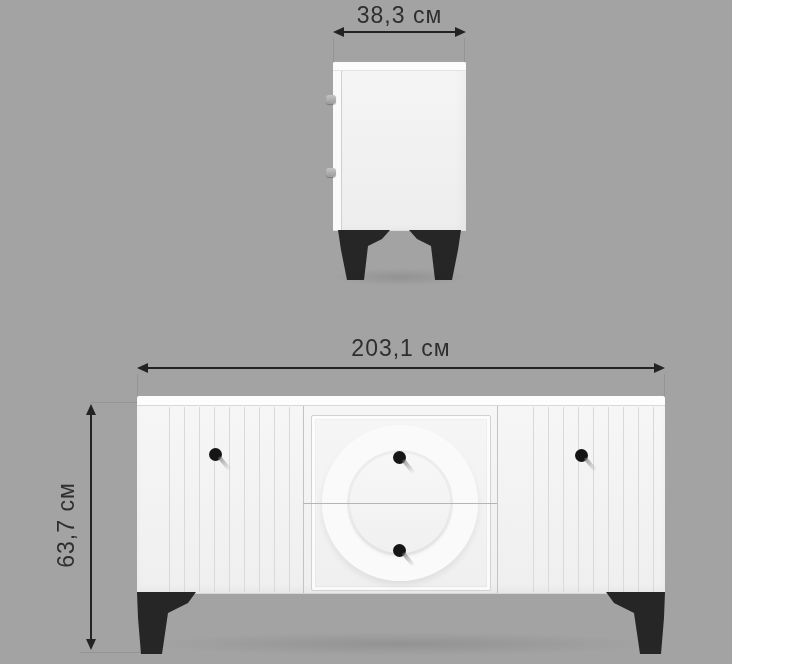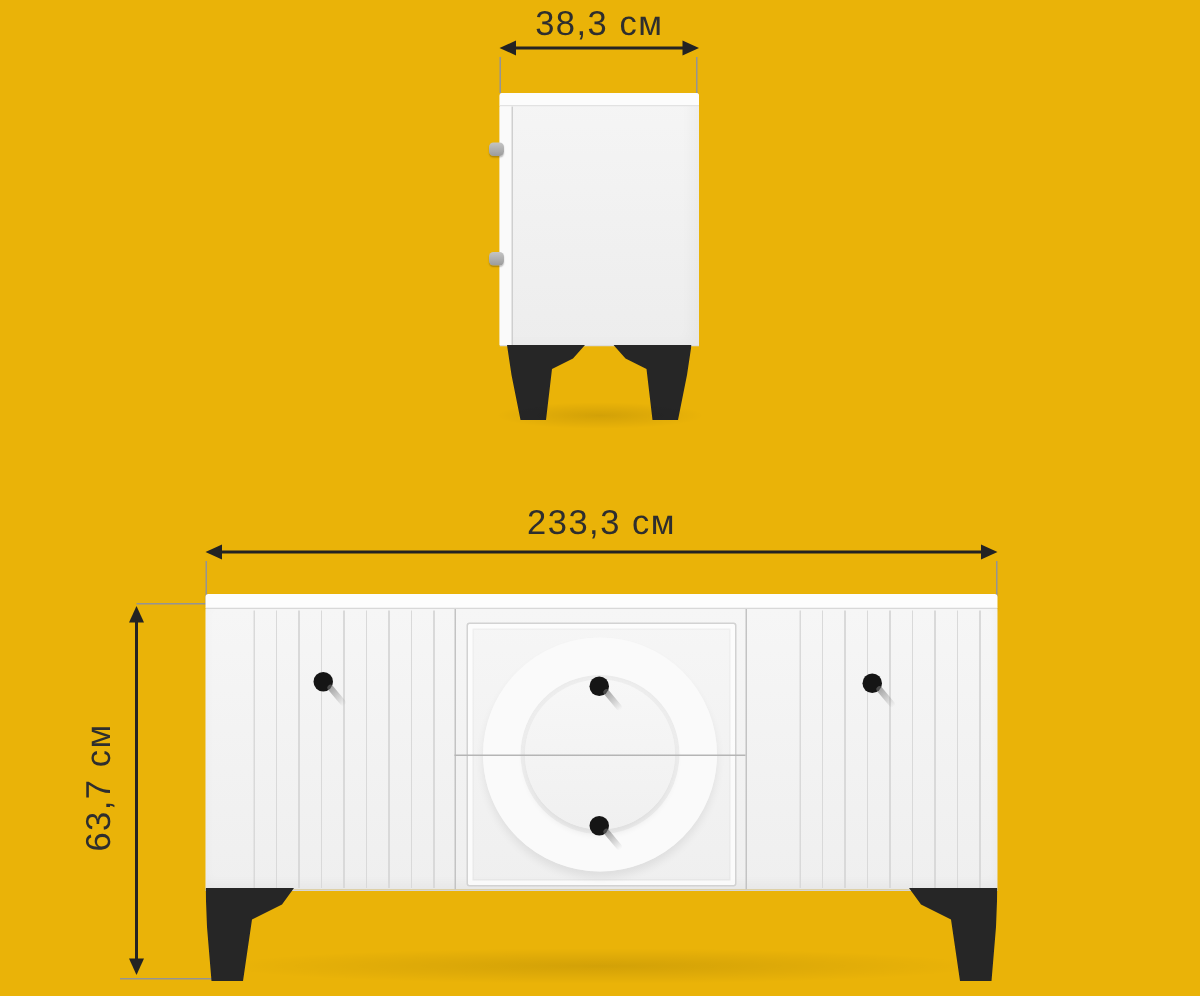--- a/index.html
+++ b/index.html
@@ -1,17 +1,17 @@
 <!DOCTYPE html>
 <html><head>
 <meta charset="utf-8">
 <style>
   html,body{margin:0;padding:0;background:#ffffff;}
   .canvas{
-    position:relative;width:800px;height:664px;background:#eab308;overflow:hidden;
+    position:relative;width:732px;height:664px;background:#a3a3a3;overflow:hidden;
     font-family:"Liberation Sans", sans-serif;color:#2e2e2e;
   }
   
   .dim-label{
     position:absolute;font-size:23px;letter-spacing:1px;color:#2e2e2e;
     text-align:center;white-space:nowrap;font-weight:400;
   }
   .dim-h{position:absolute;height:12px;}
   .dim-h .line{position:absolute;left:9px;right:9px;top:5px;height:2px;background:#232323;}
   .arr{position:absolute;width:0;height:0;border-style:solid;}
@@ -109,21 +109,21 @@
 
     <div class="sv-legs">
       <div class="leg sv-leg-a"></div>
       <div class="leg sv-leg-b"></div>
     </div>
     <div class="floor-shadow" style="left:330px;top:268px;width:140px;height:18px;"></div>
   </div>
 
   <div>
 
-    <div class="dim-label" style="left:137px;top:335px;width:528px;">233,3 см</div>
+    <div class="dim-label" style="left:137px;top:335px;width:528px;">203,1 см</div>
 
     <div class="dim-h" style="left:137px;top:362px;width:528px;">
       <span class="arr left"></span>
       <span class="line"></span>
       <span class="arr right"></span>
     </div>
     <div class="ext" style="left:137px;top:374px;width:1px;height:28px;"></div>
     <div class="ext" style="left:664px;top:374px;width:1px;height:24px;"></div>
     <div class="ext" style="left:91px;top:402px;width:47px;height:1px;"></div>
     <div class="ext" style="left:80px;top:652px;width:64px;height:1px;"></div>

